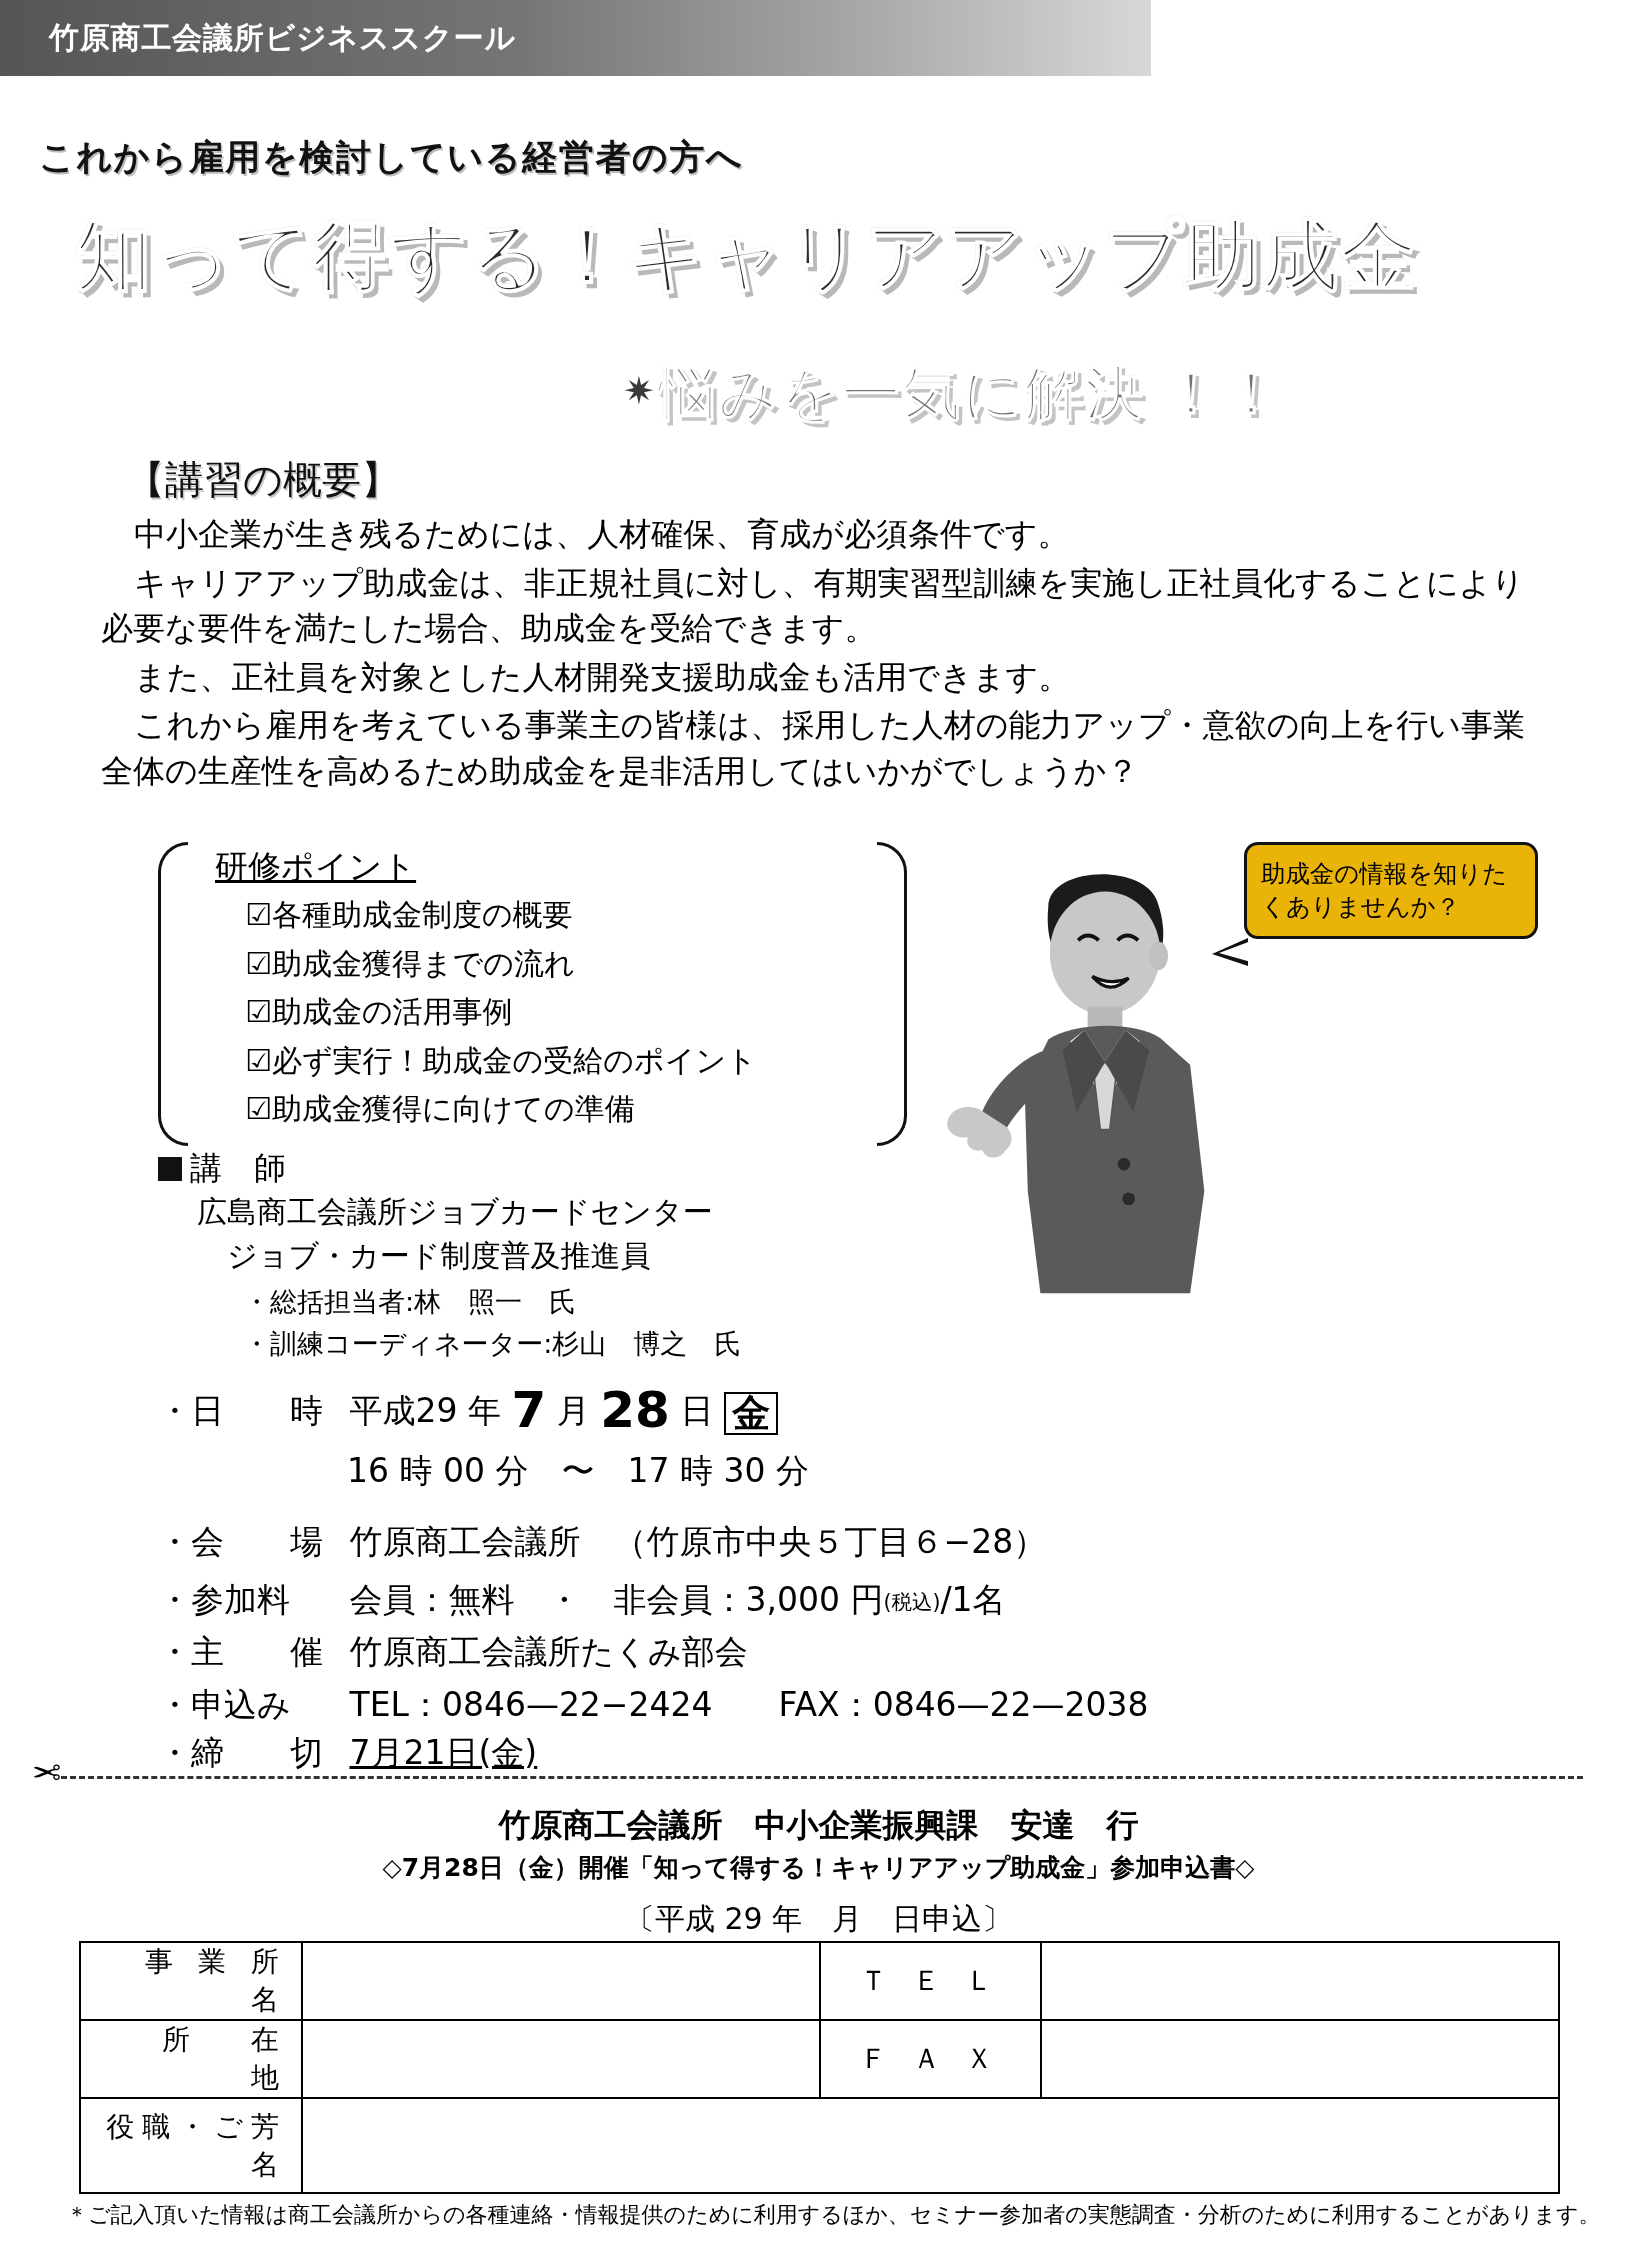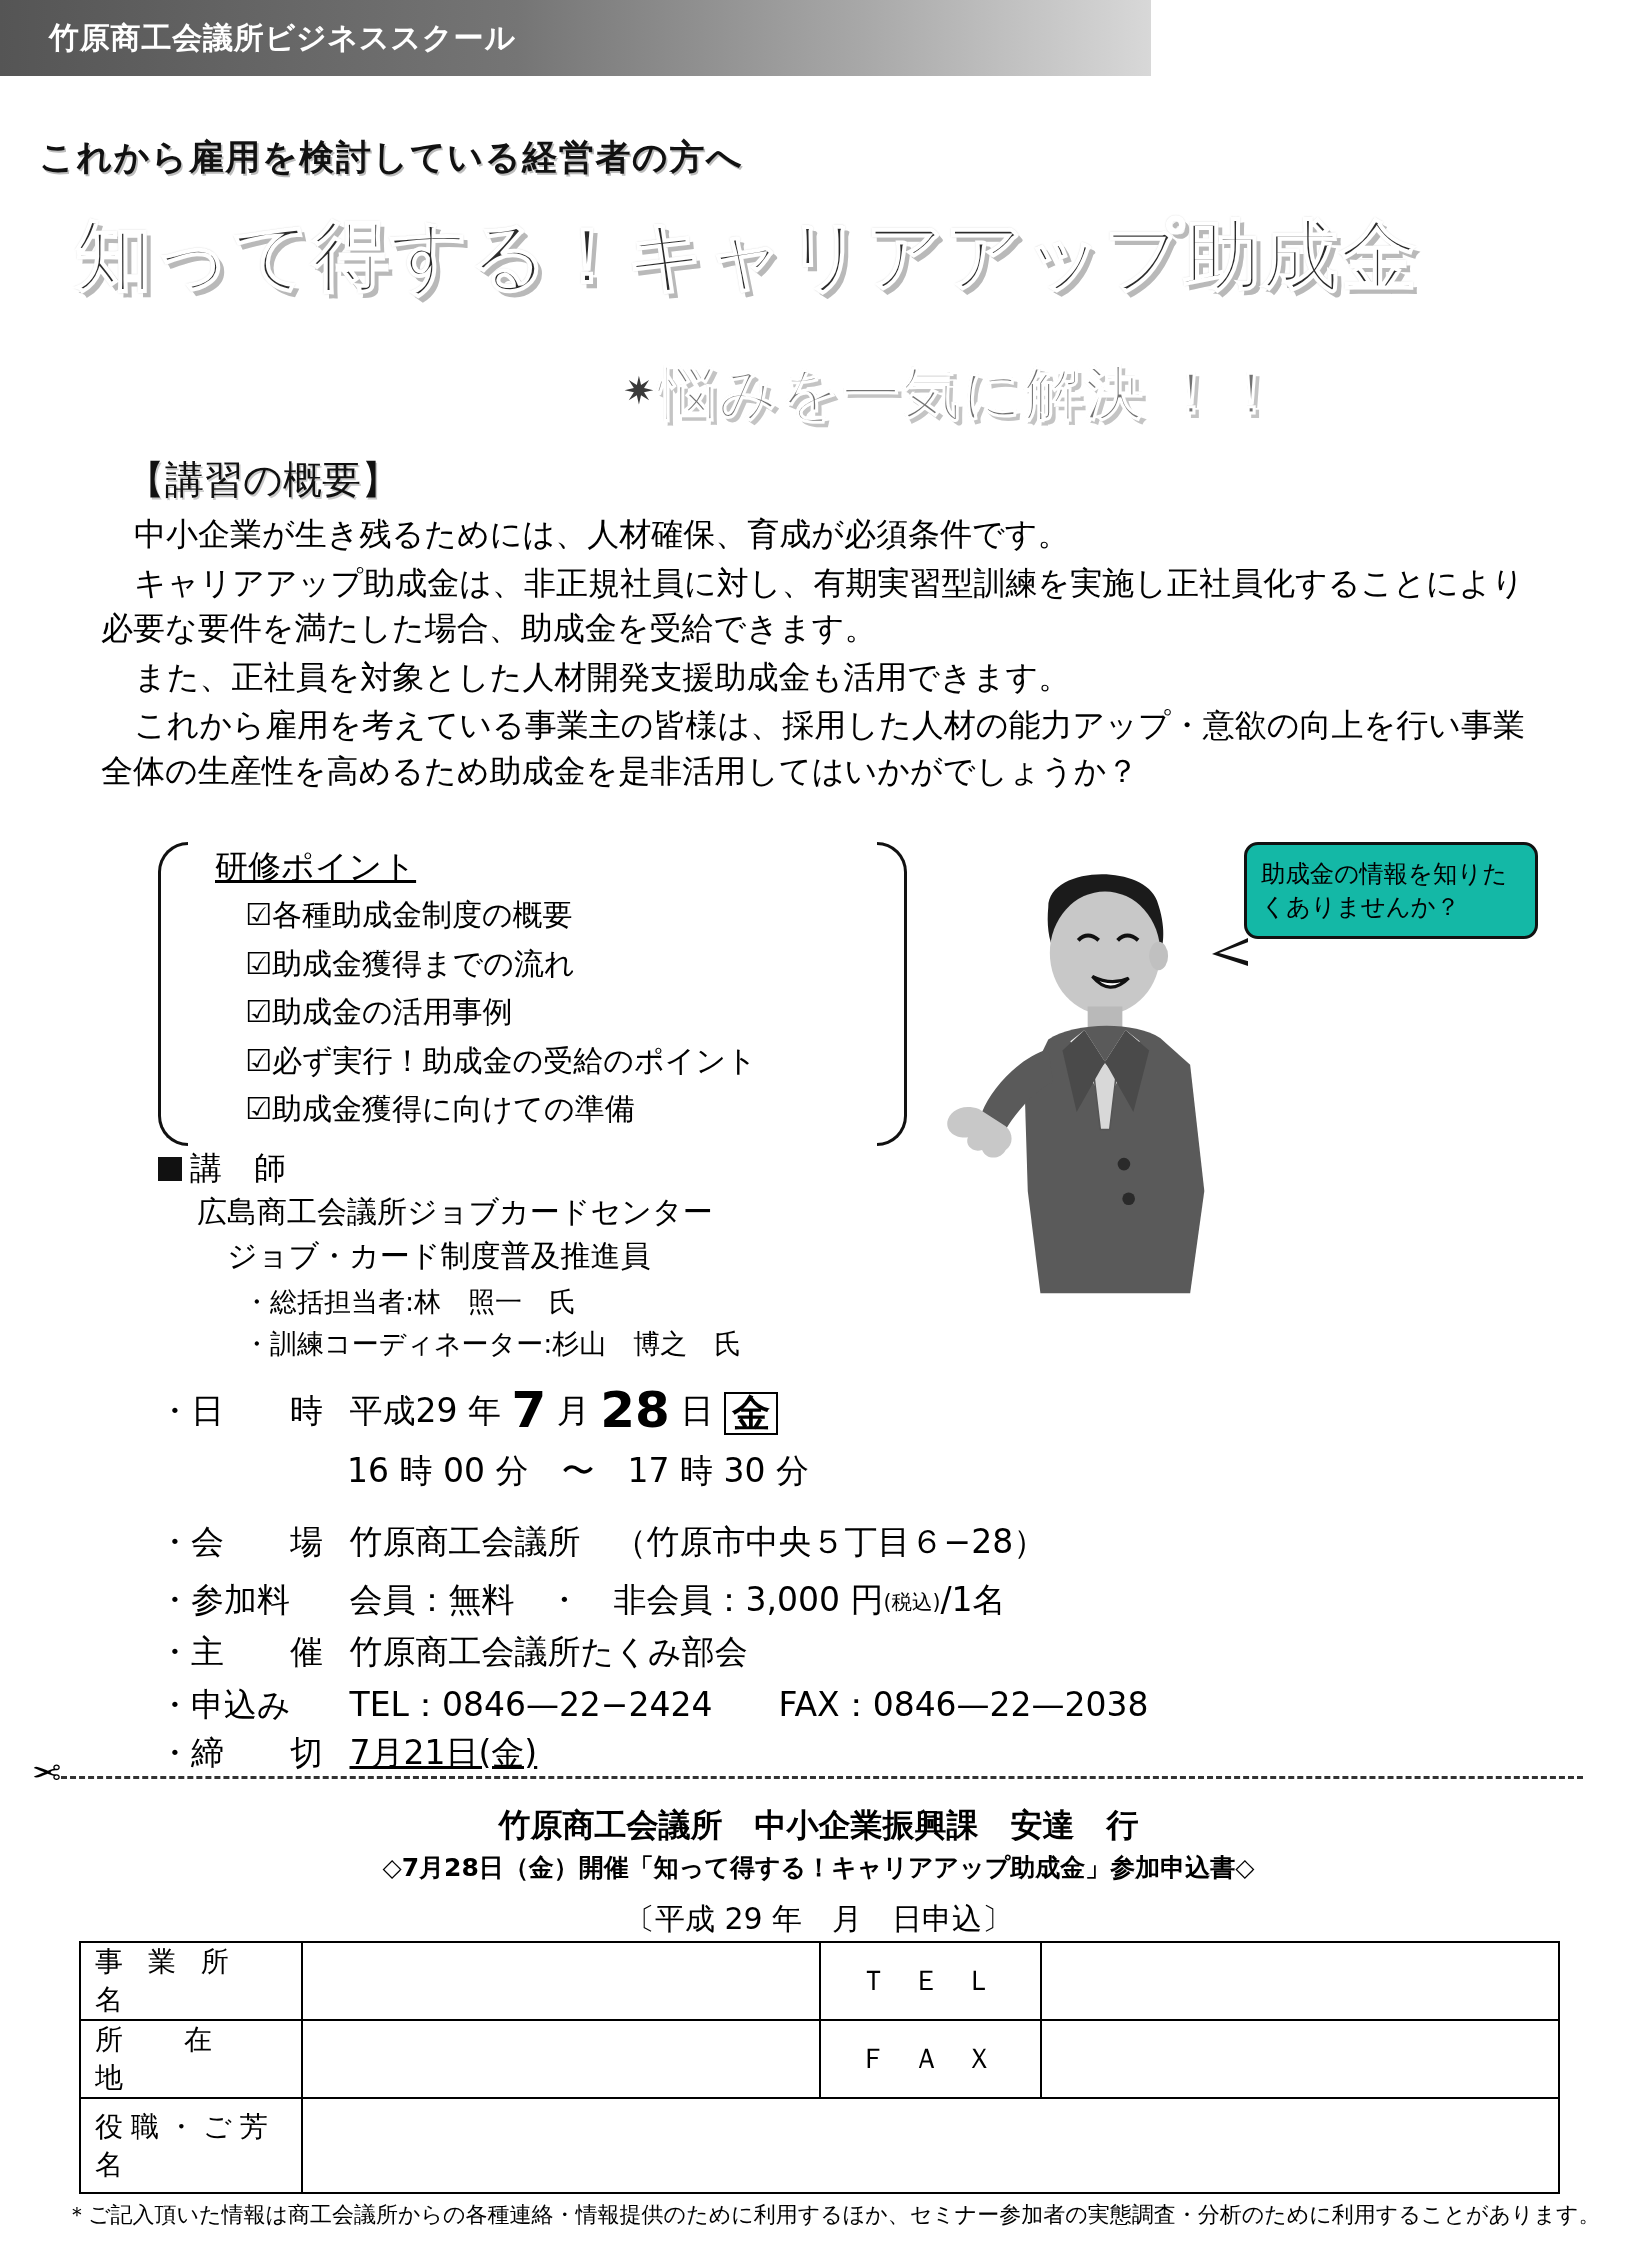--- a/index.html
+++ b/index.html
@@ -201,21 +201,21 @@
 
   
   .person { position: absolute; left: 930px; top: 852px; width: 339px; height: 465px; }
   .bubble {
     position: absolute;
     left: 1244px;
     top: 842px;
     width: 260px;
     border: 3.2px solid #111;
     border-radius: 14px;
-    background: #14b8a6;
+    background: #eab308;
     padding: 12.6px 14px;
     font-size: 24.4px;
     line-height: 1.35;
     font-family: "DejaVu Sans", sans-serif;
   }
   .bubble:after {
     content: "";
     position: absolute;
     left: -35px;
     top: 93px;
@@ -269,21 +269,21 @@
     width: 1481px;
     border-collapse: collapse;
     font-family: "DejaVu Sans", sans-serif;
   }
   table.app td {
     border: 2.4px solid #000;
     height: 66px;
     font-size: 28px;
     padding: 0 14px;
   }
-  td.lbl-cell { width: 196px; text-align: left; letter-spacing: 8px; }
+  td.lbl-cell { width: 196px; text-align: right; letter-spacing: 8px; }
   td.lbl-cell2 { width: 196px; text-align: center; letter-spacing: 8px; }
   td.val-cell { width: 505px; }
 
   .footnote {
     position: absolute;
     left: 66px;
     top: 2200px;
     font-size: 22px;
     font-family: "DejaVu Sans", sans-serif;
   }

